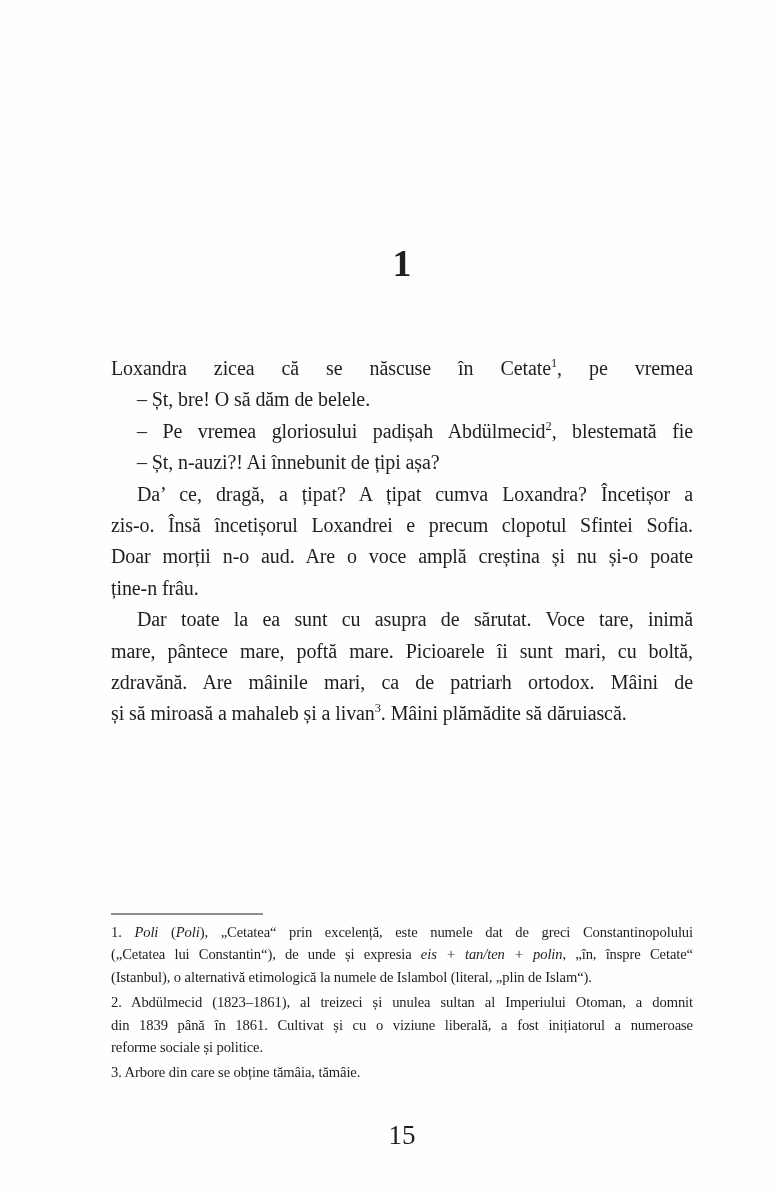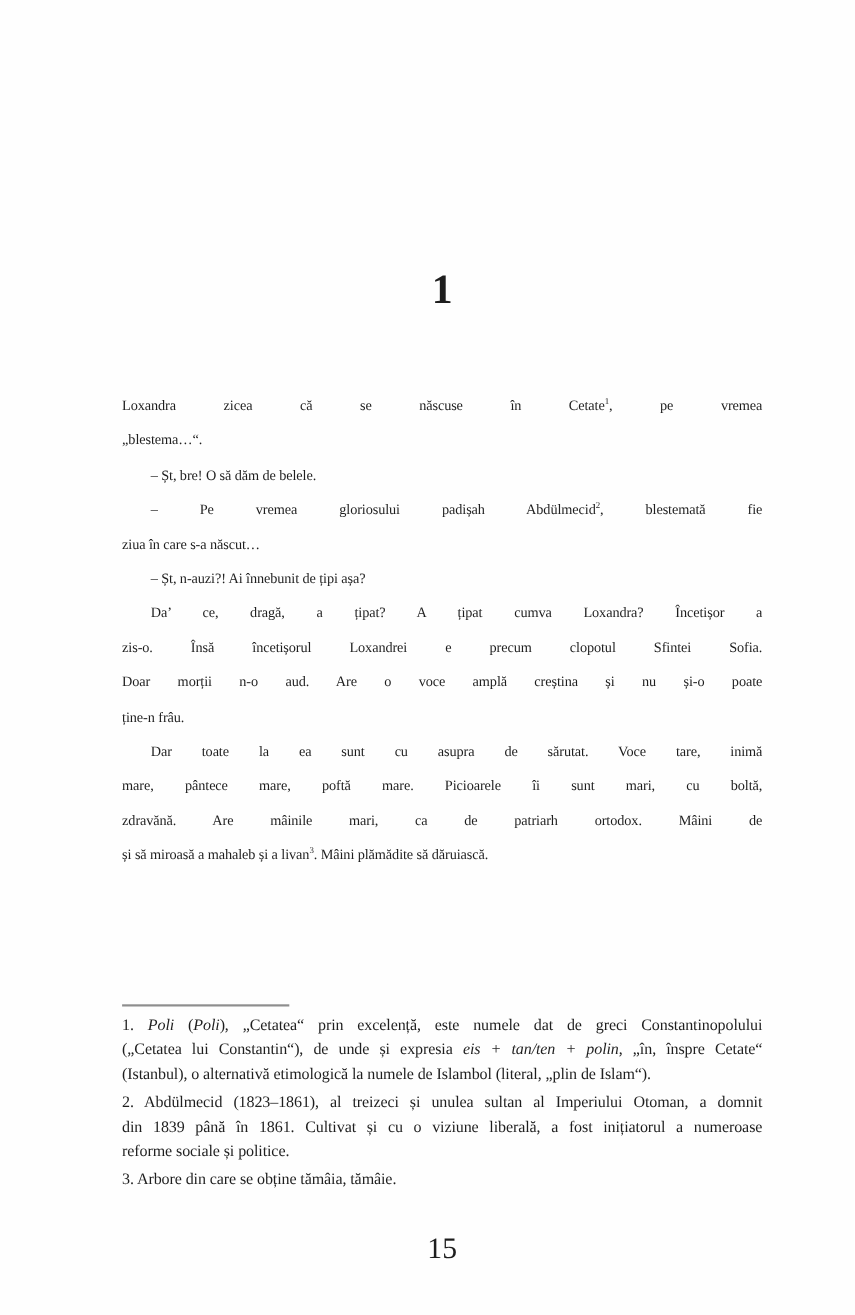--- a/index.html
+++ b/index.html
@@ -24,21 +24,21 @@
     text-align: center;
     font-size: 38px;
     font-weight: 700;
     line-height: 30px;
   }
   .body-text {
     position: absolute;
     top: 353px;
     left: 111px;
     width: 582px;
-    font-size: 13px;
+    font-size: 20px;
     line-height: 31.4px;
     letter-spacing: -0.1px;
   }
   .paragraph { margin: 0; }
   .line {
     display: block;
     white-space: nowrap;
     text-align: justify;
     text-align-last: justify;
     text-justify: inter-word;
@@ -86,28 +86,26 @@
 </head>
 <body>
 
 <div class="page">
 
   <div class="chapter-number">1</div>
 
   <div class="body-text" id="body-text">
       <div class="paragraph">
         <span class="line first"><span>Loxandra zicea că se născuse în Cetate</span><sup class="fnref">1</sup><span>, pe vremea</span></span>
-        <span class="line last"><span>„blestema…“.</span></span>
       </div>
       <div class="paragraph indent">
         <span class="line first last"><span>– Șt, bre! O să dăm de belele.</span></span>
       </div>
       <div class="paragraph indent">
         <span class="line first"><span>– Pe vremea gloriosului padișah Abdülmecid</span><sup class="fnref">2</sup><span>, blestemată fie</span></span>
-        <span class="line last"><span>ziua în care s-a născut…</span></span>
       </div>
       <div class="paragraph indent">
         <span class="line first last"><span>– Șt, n-auzi?! Ai înnebunit de țipi așa?</span></span>
       </div>
       <div class="paragraph indent">
         <span class="line first"><span>Da’ ce, dragă, a țipat? A țipat cumva Loxandra? Încetișor a</span></span>
         <span class="line"><span>zis-o. Însă încetișorul Loxandrei e precum clopotul Sfintei Sofia.</span></span>
         <span class="line"><span>Doar morții n-o aud. Are o voce amplă creștina și nu și-o poate</span></span>
         <span class="line last"><span>ține-n frâu.</span></span>
       </div>

